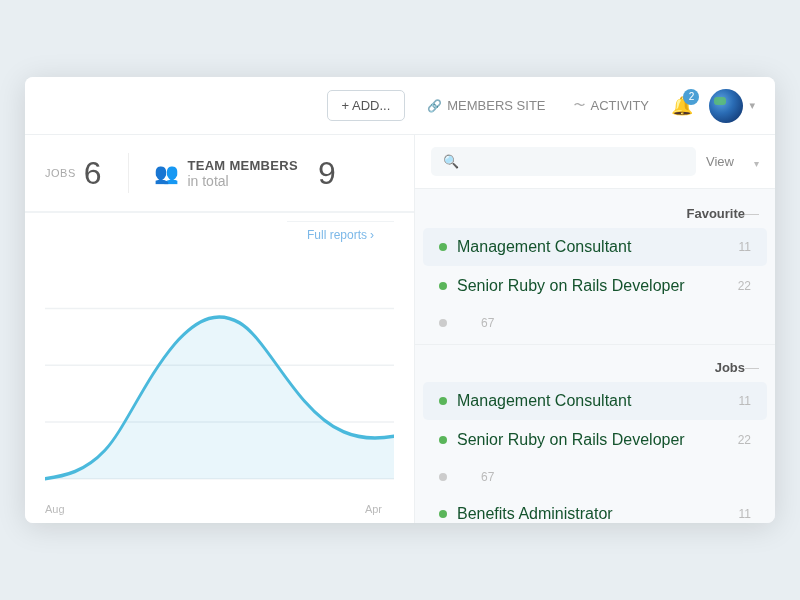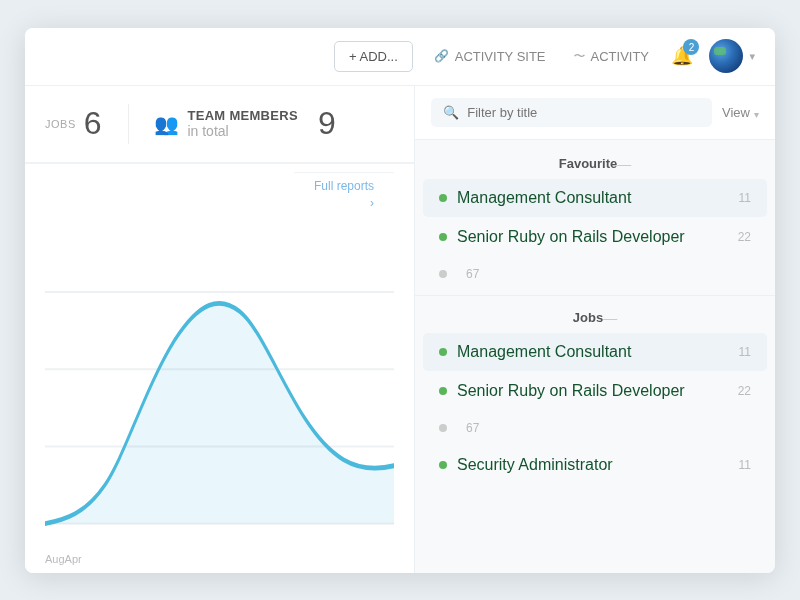--- a/index.html
+++ b/index.html
@@ -9,21 +9,21 @@
       width: 800px;
       height: 600px;
       overflow: hidden;
       display: flex;
       align-items: center;
       justify-content: center;
     }
     .window {
       background: #f4f7f9;
       width: 750px;
-      height: 545px;
+      height: 446px;
       border-radius: 8px;
       box-shadow: 0 4px 30px rgba(0,0,0,0.12);
       overflow: hidden;
       display: flex;
       flex-direction: column;
     }
     
     .header {
       background: #fff;
       height: 58px;
@@ -168,39 +168,38 @@
     .full-reports-link {
       margin-left: auto;
       font-size: 12px;
       color: #7cb8e8;
       cursor: pointer;
       display: flex;
       align-items: flex-end;
       gap: 3px;
       padding: 6px 20px;
       border-top: 1px solid #f0f3f5;
-      flex-direction: column;
     }
     .chart-area {
       flex: 1;
       position: relative;
       padding: 10px 20px 30px;
       overflow: hidden;
     }
     .chart-svg {
       width: 100%;
       height: 100%;
     }
     .chart-labels {
       position: absolute;
       bottom: 8px;
       left: 20px;
-      right: 20px;
-      display: flex;
-      justify-content: flex-start;
+      right: 32px;
+      display: flex;
+      justify-content: space-between;
       font-size: 11px;
       color: #bbb;
     }
     .reports-row {
       padding: 8px 20px;
       display: flex;
       justify-content: flex-end;
       border-top: 1px solid #f0f3f5;
     }
 
@@ -233,35 +232,35 @@
       border: none;
       background: transparent;
       font-size: 13px;
       color: #888;
       outline: none;
       flex: 1;
     }
     .view-btn {
       display: flex;
       align-items: flex-end;
-      gap: 4px;
+      gap: 20px;
       font-size: 13px;
       color: #888;
       cursor: pointer;
     }
 
     .jobs-list {
       flex: 1;
       overflow-y: auto;
       padding: 6px 0;
     }
     .section-header {
       display: flex;
       align-items: center;
-      justify-content: center;
+      justify-content: flex-end;
       padding: 10px 16px 6px;
     }
     .section-title {
       font-size: 13px;
       font-weight: 600;
       color: #555;
     }
     .section-collapse {
       font-size: 14px;
       color: #ccc;
@@ -287,40 +286,40 @@
     .dot-active { background: #5ab55a; }
     .dot-inactive { background: #ccc; }
     .job-name {
       flex: 1;
       font-size: 16px;
       color: #14532d;
     }
     .job-count {
       font-size: 12px;
       color: #bbb;
-      margin-left: 9px;
+      margin-left: 24px;
     }
     .section-divider {
       height: 1px;
       background: #edf0f2;
       margin: 4px 0;
     }
   </style>
 </head>
 <body>
 
 <div class="window">
 
   <div class="header">
     <button class="add-btn">
       <span>+ ADD...</span>
     </button>
     <div class="header-link">
       <span class="link-icon">🔗</span>
-      <span>ACTIVITY SITE</span>
+      <span>MEMBERS SITE</span>
     </div>
     <div class="header-link">
       <span class="link-icon">〜</span>
       <span>ACTIVITY</span>
     </div>
     <div class="notification-wrap">
       <span class="bell-icon">🔔</span>
       <span class="badge">2</span>
     </div>
     <div class="avatar-wrap">
@@ -369,21 +368,20 @@
           <span>Aug</span>
           <span>Apr</span>
         </div>
       </div>
     </div>
 
     <div class="right-panel">
       <div class="filter-row">
         <div class="filter-input-wrap">
           <span style="color:#bbb;font-size:13px;">🔍</span>
-          <input class="filter-input" type="text" placeholder="Filter by title" style="">
         </div>
         <div class="view-btn">
           <span>View</span>
           <span style="font-size:10px;color:#bbb;">▾</span>
         </div>
       </div>
 
       <div class="jobs-list">
 
         <div class="section-header">
@@ -422,19 +420,19 @@
           <div class="job-dot dot-active"></div>
           <span class="job-name">Senior Ruby on Rails Developer</span>
           <span class="job-count">22</span>
         </div>
         <div class="job-item">
           <div class="job-dot dot-inactive"></div>
           <span class="job-count">67</span>
         </div>
         <div class="job-item">
           <div class="job-dot dot-active"></div>
-          <span class="job-name">Security Administrator</span>
+          <span class="job-name">Benefits Administrator</span>
           <span class="job-count">11</span>
         </div>
       </div>
     </div>
   </div>
 </div>
 
 </body></html>

